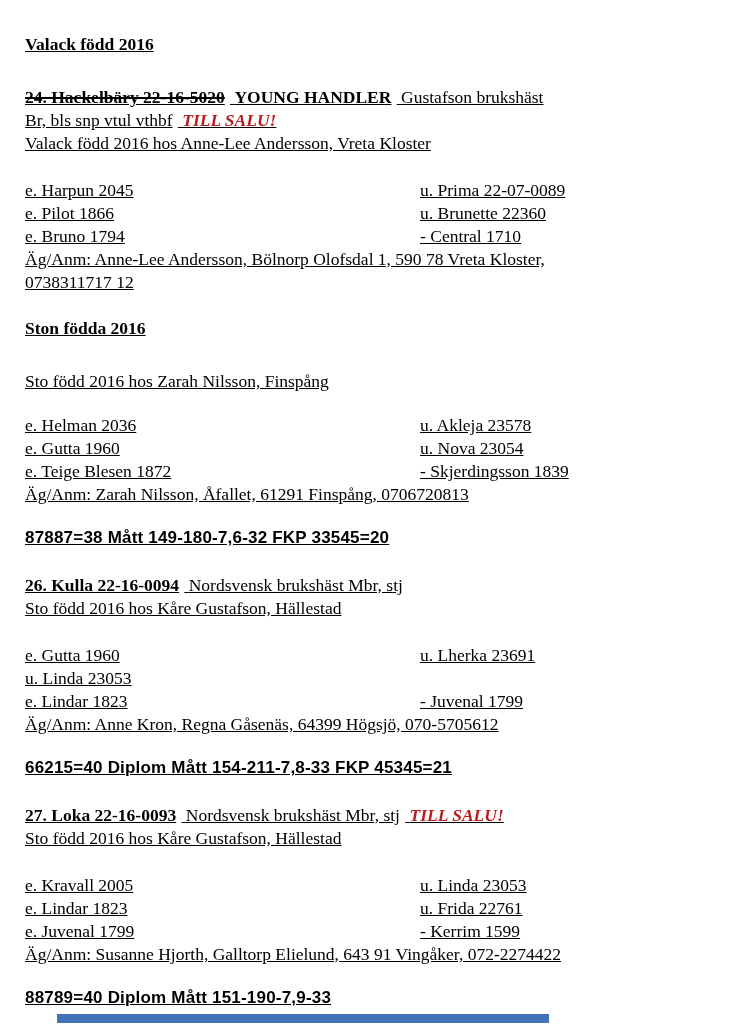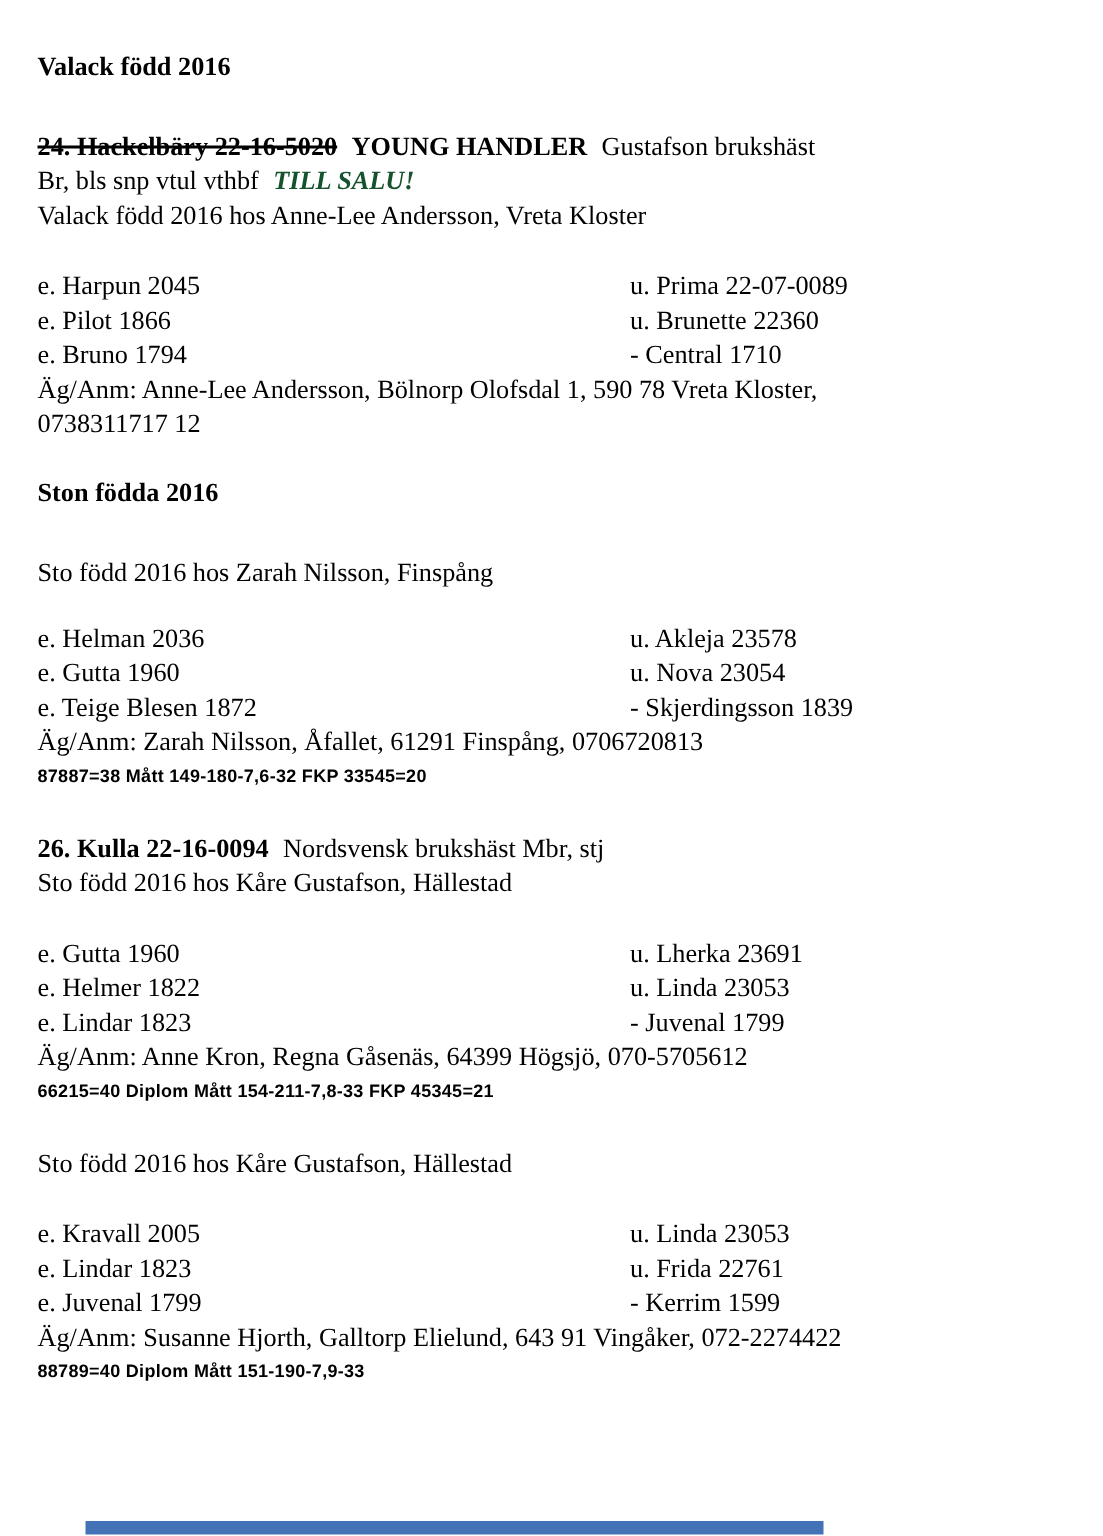--- a/index.html
+++ b/index.html
@@ -7,40 +7,41 @@
     width: 735px;
     height: 1024px;
     background: #ffffff;
     position: relative;
     overflow: hidden;
     font-family: "Liberation Serif", serif;
     font-size: 17.5px;
     line-height: 23px;
     color: #000000;
   }
-  .page { padding: 33px 36px 0 25px; }
+  .page { padding: 33px 36px 0 25px; text-decoration: underline; }
   .line { white-space: nowrap; }
   .b { font-weight: 700; }
   .section-heading { font-weight: 700; }
   .heading > span { margin-right: 0.30em; }
   .heading > span:last-child { margin-right: 0; }
   .strike { text-decoration: line-through; text-decoration-thickness: 1.8px; }
   .sale {
-    color: #14532d;
+    color: #b91c1c;
     font-weight: 700;
     font-style: italic;
   }
   .prow { display: flex; }
   .pl { width: 395px; flex: none; }
   .pr { flex: none; }
   .result {
     font-family: "Liberation Sans", sans-serif;
     font-weight: 700;
-    font-size: 12px;
+    font-size: 17px;
     letter-spacing: 0.2px;
+    margin-top: 20px;
   }
   
   .sp30 { height: 30px; }
   .sp24 { height: 24px; }
   .sp23 { height: 23px; }
   .sp21 { height: 21px; }
   .sp25 { height: 25px; }
   .bottom-bar {
     position: absolute;
     left: 57px;
@@ -121,35 +122,39 @@
       <span>Nordsvensk brukshäst Mbr, stj</span>
     </div>
     <div class="line">Sto född 2016 hos Kåre Gustafson, Hällestad</div>
     <div class="sp24"></div>
     <div>
       <div class="prow">
         <span class="pl">e. Gutta 1960</span>
         <span class="pr">u. Lherka 23691</span>
       </div>
       <div class="prow">
-        <span class="pl">e. Helmer 1822</span>
         <span class="pr">u. Linda 23053</span>
       </div>
       <div class="prow">
         <span class="pl">e. Lindar 1823</span>
         <span class="pr">- Juvenal 1799</span>
       </div>
     </div>
     <div class="line">Äg/Anm: Anne Kron, Regna Gåsenäs, 64399 Högsjö, 070-5705612</div>
     <div class="line result">66215=40 Diplom Mått 154-211-7,8-33 FKP 45345=21</div>
   </div>
 
   <div class="sp25"></div>
 
   <div>
+    <div class="line heading">
+      <span class="b">27. Loka 22-16-0093</span>
+      <span>Nordsvensk brukshäst Mbr, stj</span>
+      <span class="sale">TILL SALU!</span>
+    </div>
     <div class="line">Sto född 2016 hos Kåre Gustafson, Hällestad</div>
     <div class="sp24"></div>
     <div>
       <div class="prow">
         <span class="pl">e. Kravall 2005</span>
         <span class="pr">u. Linda 23053</span>
       </div>
       <div class="prow">
         <span class="pl">e. Lindar 1823</span>
         <span class="pr">u. Frida 22761</span>

